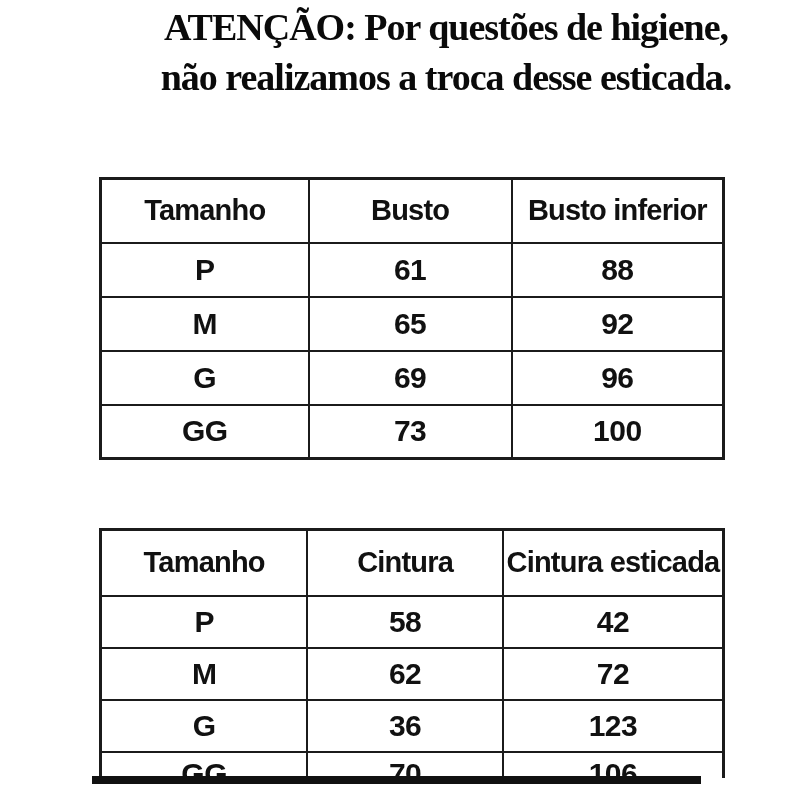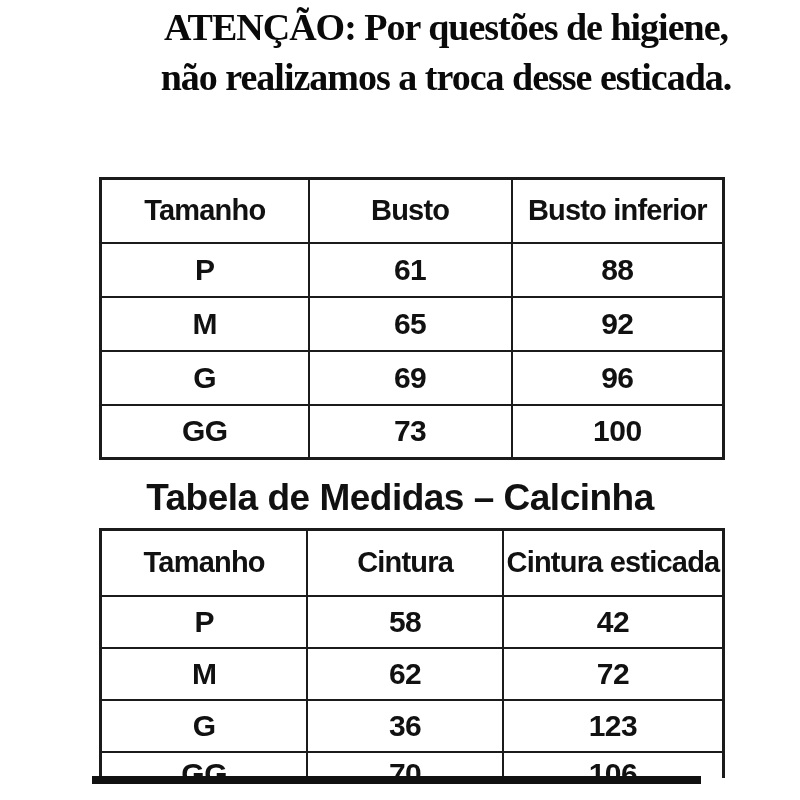--- a/index.html
+++ b/index.html
@@ -146,21 +146,20 @@
         </tr>
         <tr class="drow">
           <td>GG</td>
           <td>73</td>
           <td>100</td>
         </tr>
       </tbody>
     </table>
   </div>
 
-  <h2 class="table-title title-calcinha">Tabela de Medidas – Calcinha</h2>
 
   <div class="tbl-wrap wrap-calcinha">
     <table class="mtable t2">
       <colgroup>
         <col style="width:33.2%">
           <col style="width:31.4%">
           <col style="width:35.4%">
       </colgroup>
       <tbody>
         <tr class="hrow">

